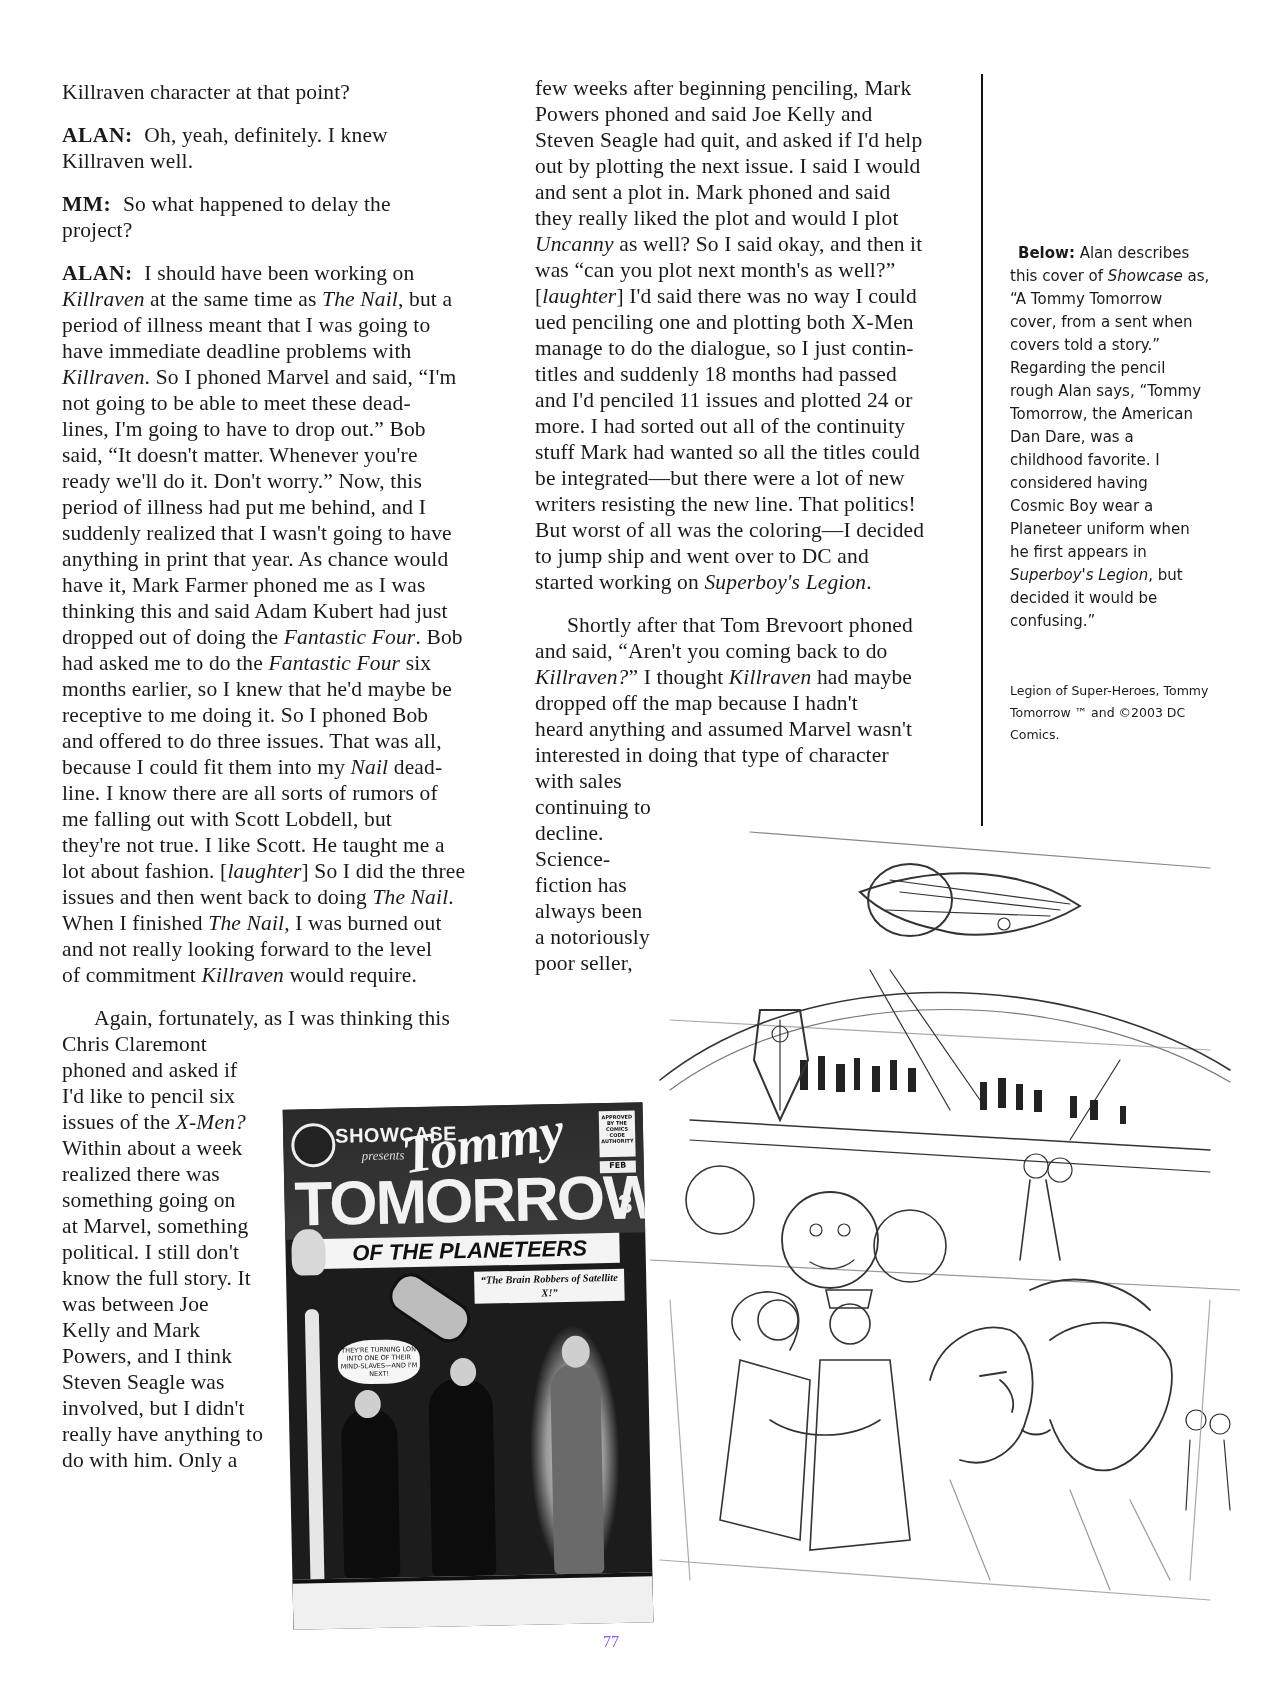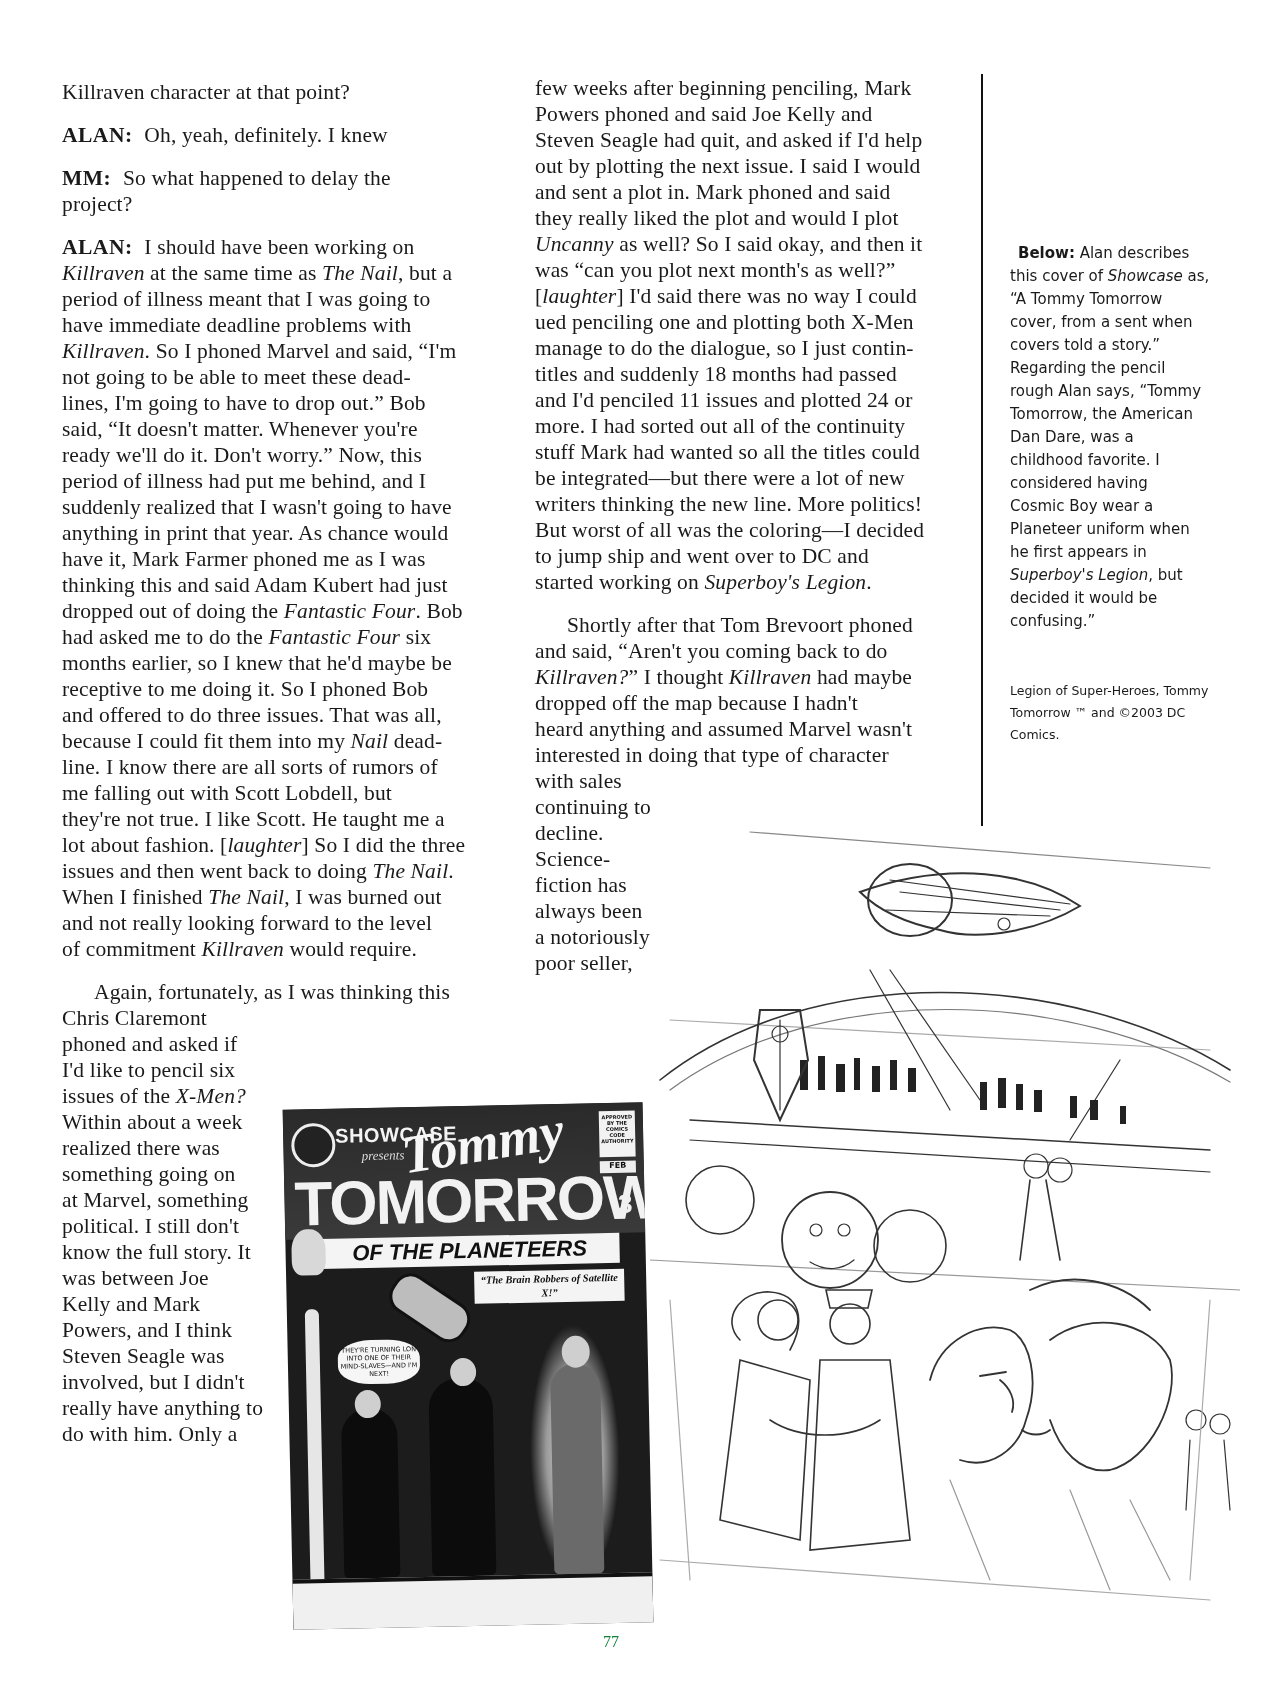--- a/index.html
+++ b/index.html
@@ -9,21 +9,21 @@
     .col2 { position: absolute; left: 535px; top: 58px; width: 420px; }
     .para { margin: 17px 0 9px 0; }
     .line { display: block; white-space: nowrap; }
     .indent { padding-left: 32px; }
     .speaker { font-weight: bold; letter-spacing: 0.5px; }
     i { font-style: italic; }
     .rule { position: absolute; left: 981px; top: 74px; width: 2px; height: 752px; background: #111; }
     .sidebar { position: absolute; left: 1010px; top: 242px; width: 215px; font-family: "DejaVu Sans", "Liberation Sans", sans-serif; font-size: 15px; line-height: 23px; color: #1a1a1a; }
     .sidebar .lbl { font-weight: bold; margin-left: 8px; }
     .credit { position: absolute; left: 1010px; top: 680px; width: 215px; font-family: "DejaVu Sans", "Liberation Sans", sans-serif; font-size: 12.5px; line-height: 22px; color: #1a1a1a; }
-    .pagenum { position: absolute; left: 603px; top: 1633px; font-family: "Liberation Serif", serif; font-size: 16px; color: #15803d; }
+    .pagenum { position: absolute; left: 603px; top: 1633px; font-family: "Liberation Serif", serif; font-size: 16px; color: #8b5cf6; }
     
     .cover { position: absolute; left: 288px; top: 1106px; width: 360px; height: 520px; background: #1c1c1c; transform: rotate(-1.2deg); overflow: hidden; box-shadow: 0 0 0 2px #fff; }
     .cover .mast { position: absolute; left: 0; top: 0; width: 100%; height: 130px; background: linear-gradient(180deg,#2a2a2a,#3a3a3a); }
     .cover .seal { position: absolute; left: 8px; top: 14px; width: 38px; height: 38px; border-radius: 50%; border: 3px solid #eee; background: #222; }
     .cover .showcase { position: absolute; left: 52px; top: 16px; color: #f4f4f4; font-family: "Liberation Sans", sans-serif; font-weight: bold; font-size: 20px; letter-spacing: 0.5px; }
     .cover .presents { position: absolute; left: 78px; top: 40px; color: #ddd; font-family: "Liberation Serif", serif; font-style: italic; font-size: 13px; }
     .cover .tommy { position: absolute; left: 118px; top: 6px; color: #f6f6f6; font-family: "Liberation Serif", serif; font-style: italic; font-weight: bold; font-size: 54px; transform: rotate(-8deg); }
     .cover .tomorrow { position: absolute; left: 10px; top: 64px; color: #f2f2f2; font-family: "Liberation Sans", sans-serif; font-weight: bold; font-size: 62px; letter-spacing: -2px; line-height: 62px; }
     .cover .code { position: absolute; right: 8px; top: 8px; width: 36px; height: 46px; background: #f2f2f2; color: #111; font-family: "DejaVu Sans", sans-serif; font-size: 5px; line-height: 6px; text-align: center; padding-top: 3px; box-sizing: border-box; font-weight: bold; }
     .cover .date { position: absolute; right: 8px; top: 58px; width: 36px; height: 12px; background: #eee; color: #111; font-size: 8px; text-align: center; font-family: "DejaVu Sans", sans-serif; font-weight: bold; }
@@ -43,20 +43,21 @@
   </style>
 </head>
 <body>
 
 <div class="col1 body-text" id="col1">
     <div class="para">
       <span class="line">Killraven character at that point?</span>
     </div>
     <div class="para">
       <span class="line"><span class="speaker">ALAN:&nbsp; </span>Oh, yeah, definitely. I knew</span>
+      <span class="line">Killraven well.</span>
     </div>
     <div class="para">
       <span class="line"><span class="speaker">MM:&nbsp; </span>So what happened to delay the</span>
       <span class="line">project?</span>
     </div>
     <div class="para">
       <span class="line"><span class="speaker">ALAN:&nbsp; </span>I should have been working on</span>
       <span class="line"><i>Killraven</i> at the same time as <i>The Nail</i>, but a</span>
       <span class="line">period of illness meant that I was going to</span>
       <span class="line">have immediate deadline problems with</span>
@@ -117,21 +118,21 @@
       <span class="line"><i>Uncanny</i> as well? So I said okay, and then it</span>
       <span class="line">was “can you plot next month's as well?”</span>
       <span class="line">[<i>laughter</i>] I'd said there was no way I could</span>
       <span class="line">ued penciling one and plotting both X-Men</span>
       <span class="line">manage to do the dialogue, so I just contin-</span>
       <span class="line">titles and suddenly 18 months had passed</span>
       <span class="line">and I'd penciled 11 issues and plotted 24 or</span>
       <span class="line">more. I had sorted out all of the continuity</span>
       <span class="line">stuff Mark had wanted so all the titles could</span>
       <span class="line">be integrated—but there were a lot of new</span>
-      <span class="line">writers thinking the new line. More politics!</span>
+      <span class="line">writers resisting the new line. That politics!</span>
       <span class="line">But worst of all was the coloring—I decided</span>
       <span class="line">to jump ship and went over to DC and</span>
       <span class="line">started working on <i>Superboy's Legion</i>.</span>
     </div>
     <div class="para">
       <span class="line indent">Shortly after that Tom Brevoort phoned</span>
       <span class="line">and said, “Aren't you coming back to do</span>
       <span class="line"><i>Killraven?</i>” I thought <i>Killraven</i> had maybe</span>
       <span class="line">dropped off the map because I hadn't</span>
       <span class="line">heard anything and assumed Marvel wasn't</span>

